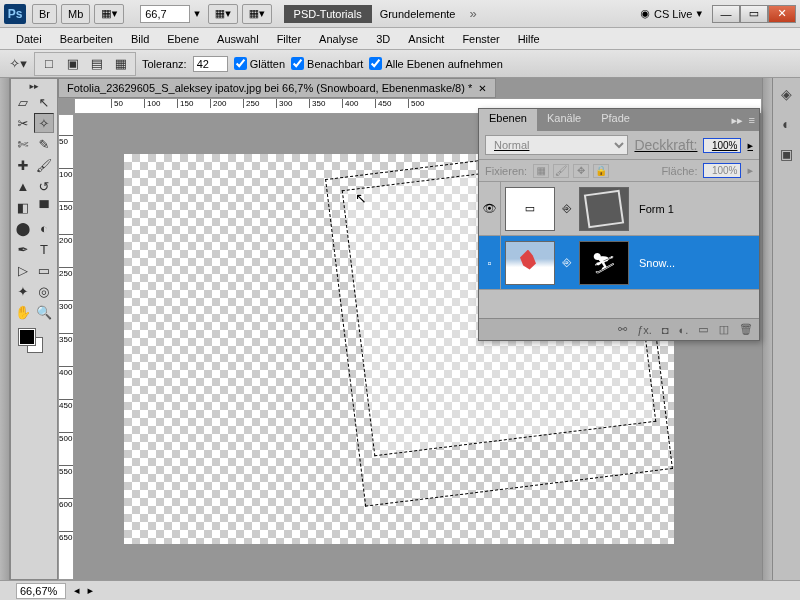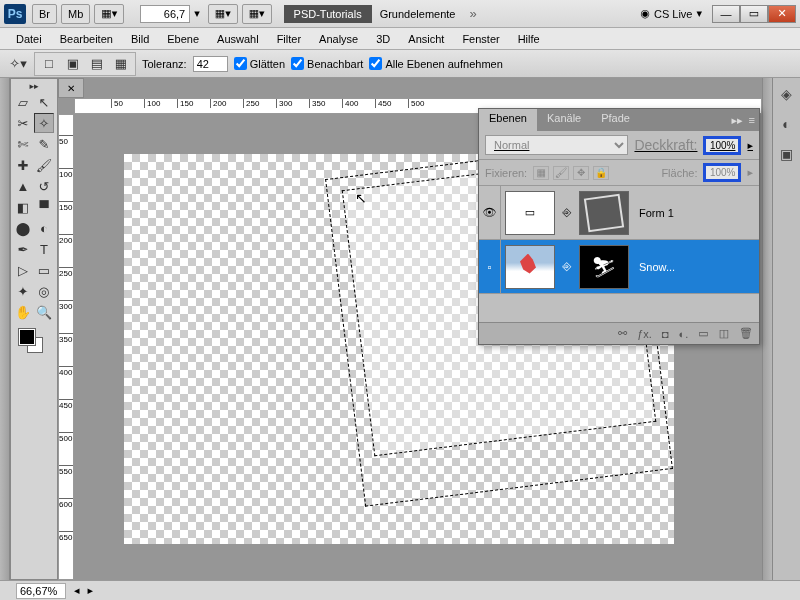--- a/index.html
+++ b/index.html
@@ -1,21 +1,21 @@
 <!DOCTYPE html>
 <html><head>
 <meta charset="utf-8">
 <style>
 * { margin:0; padding:0; box-sizing:border-box; font-family:Tahoma,Arial,sans-serif; font-size:11px; }
 body { background:#b8b8b8; overflow:hidden; width:800px; height:600px; position:relative; }
 .titlebar { height:28px; background:linear-gradient(#e8e8e8,#d8d8d8); display:flex; align-items:center; padding:0 4px; border-bottom:1px solid #aaa; }
 .ps-logo { width:22px; height:20px; background:#0a3a6e; color:#8bc8f7; display:flex; align-items:center; justify-content:center; font-weight:bold; font-size:12px; border-radius:2px; margin-right:6px; }
 .tb-btn { padding:2px 6px; border:1px solid #999; background:#e0e0e0; border-radius:2px; margin-right:4px; cursor:pointer; height:20px; display:flex; align-items:center; }
 .tb-sep { width:8px; }
-.zoom-field { width:50px; padding:2px 4px; border:1px solid #999; background:#fff; margin:12px 4px;text-align:right; }
+.zoom-field { width:50px; padding:2px 4px; border:1px solid #999; background:#fff; margin:12px 4px; }
 .workspace-btn { background:#505050; color:#fff; padding:3px 10px; border:none; }
 .workspace-btn2 { background:transparent; padding:3px 8px; border:none; }
 .chev { margin:0 6px; font-size:13px; color:#666; }
 .spacer { flex:1; }
 .cslive { display:flex; align-items:center; gap:4px; margin-right:10px; }
 .win-btns { display:flex; gap:0; }
 .win-btn { width:28px; height:18px; border:1px solid #888; background:linear-gradient(#f0f0f0,#d0d0d0); display:flex; align-items:center; justify-content:center; }
 .win-close { background:linear-gradient(#e07050,#c04020); color:#fff; }
 .menubar { height:22px; background:#e8e8e8; display:flex; align-items:center; padding:0 8px; border-bottom:1px solid #aaa; gap:2px; }
 .menu-item { padding:2px 8px; cursor:pointer; }
@@ -53,21 +53,21 @@
 .right-icons { width:28px; background:#bfbfbf; border-left:1px solid #888; display:flex; flex-direction:column; align-items:center; padding:6px 0; gap:10px; }
 .ri { width:20px; height:20px; display:flex; align-items:center; justify-content:center; font-size:14px; color:#444; }
 .layers-panel { position:absolute; top:108px; left:478px; width:282px; background:#bfbfbf; border:1px solid #666; box-shadow:2px 2px 6px rgba(0,0,0,.3); }
 .lp-tabs { display:flex; background:#888; height:22px; }
 .lp-tab { padding:3px 10px; color:#ddd; cursor:pointer; }
 .lp-tab.active { background:#bfbfbf; color:#000; }
 .lp-tabs-end { margin-left:auto; display:flex; align-items:center; padding-right:4px; color:#ddd; gap:6px; }
 .lp-row { display:flex; align-items:center; padding:4px 6px; gap:6px; border-bottom:1px solid #999;text-decoration:underline; }
 .lp-select { flex:1; border:1px solid #999; padding:2px 4px; background:#e8e8e8; color:#888; }
 .lp-lbl { color:#888; font-size:14px; }
-.lp-pct { width:38px; border:3px solid #1d4ed8; padding:1px 3px; background:#e8e8e8; text-align:right; font-size:10px; }
+.lp-pct { width:38px; border:1px solid #1d4ed8; padding:1px 3px; background:#e8e8e8; text-align:right; font-size:10px; }
 .lp-lockrow { display:flex; align-items:center; padding:3px 6px; gap:6px; border-bottom:1px solid #999; font-size:10px; color:#888; }
 .lp-lock-icons { display:flex; gap:4px; }
 .lp-lock-icons span { width:16px; height:14px; border:1px solid #aaa; display:flex; align-items:center; justify-content:center; font-size:10px; }
 .layer-list { background:#bfbfbf; }
 .layer-item { display:flex; align-items:center; min-height:54px; border-bottom:1px solid #999; }
 .layer-item.sel { background:#1e7fd6; color:#fff; }
 .vis-col { width:22px; display:flex; align-items:center; justify-content:center; border-right:1px solid #999; align-self:stretch; }
 .thumb { width:50px; height:44px; border:1px solid #666; margin:4px; background:#fff; display:flex; align-items:center; justify-content:center; }
 .link-icn { width:16px; text-align:center; }
 .mask-thumb { width:50px; height:44px; border:1px solid #666; margin:4px; background:#5a5a5a; position:relative; }
@@ -180,20 +180,21 @@
     <div class="tool">✋</div>
     <div class="tool">🔍</div>
     <div class="swatches">
       <div class="swatch-bg"></div>
       <div class="swatch-fg"></div>
     </div>
   </div>
 
   <div class="doc-area">
     <div class="doc-tab">
+      <span>Fotolia_23629605_S_aleksey ipatov.jpg bei 66,7% (Snowboard, Ebenenmaske/8) *</span>
       <span class="doc-close">✕</span>
     </div>
     <div class="ruler-h">
       <span style="left:36px">50</span>
       <span style="left:69px">100</span>
       <span style="left:102px">150</span>
       <span style="left:135px">200</span>
       <span style="left:168px">250</span>
       <span style="left:201px">300</span>
       <span style="left:234px">350</span>

